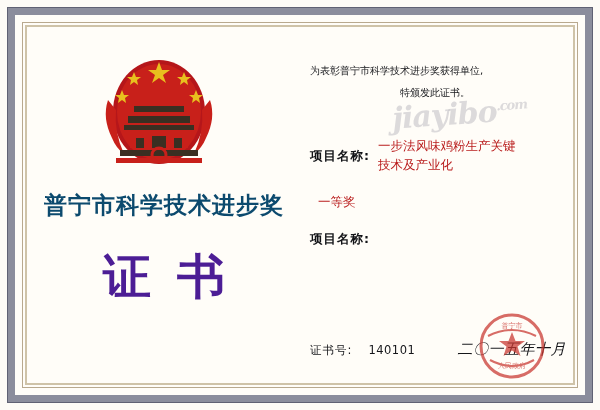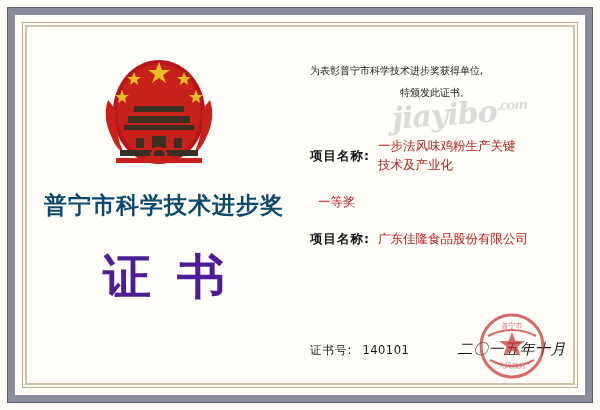--- a/index.html
+++ b/index.html
@@ -169,21 +169,21 @@
     display: flex;
     justify-content: space-between;
     align-items: baseline;
     font-size: 11.5px;
     color: #15161a;
   }
   .cert-no-label {
     letter-spacing: 1px;
   }
   .cert-no-value {
-    margin-left: 10px;
+    margin-left: 16px;
     letter-spacing: 0.5px;
   }
   .date-text {
     letter-spacing: 0.5px;
     font-size: 15px;
     font-style: italic;
   }
 
   
   .seal {
@@ -279,23 +279,20 @@
       </div>
 
       <div class="field-row">
         <div class="field-value">
           <span class="vl">一等奖</span>
         </div>
       </div>
 
       <div class="field-row">
         <div class="field-label">项目名称:</div>
-        <div class="field-value">
-          <span class="vl">广东佳隆食品股份有限公司</span>
-        </div>
       </div>
 
     </div>
   </div>
 
   <div class="footer-row">
     <div>
       <span class="cert-no-label">证书号:</span><span class="cert-no-value">140101</span>
     </div>
     <div class="date-text">二〇一五年十月</div>

